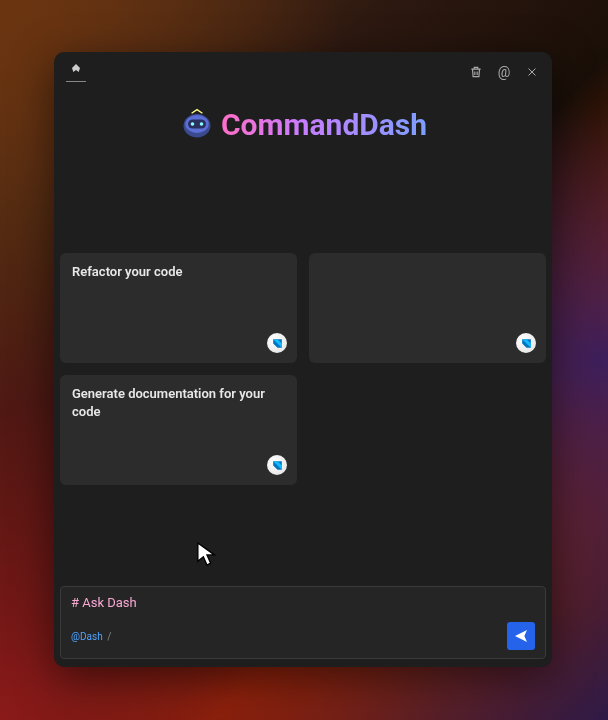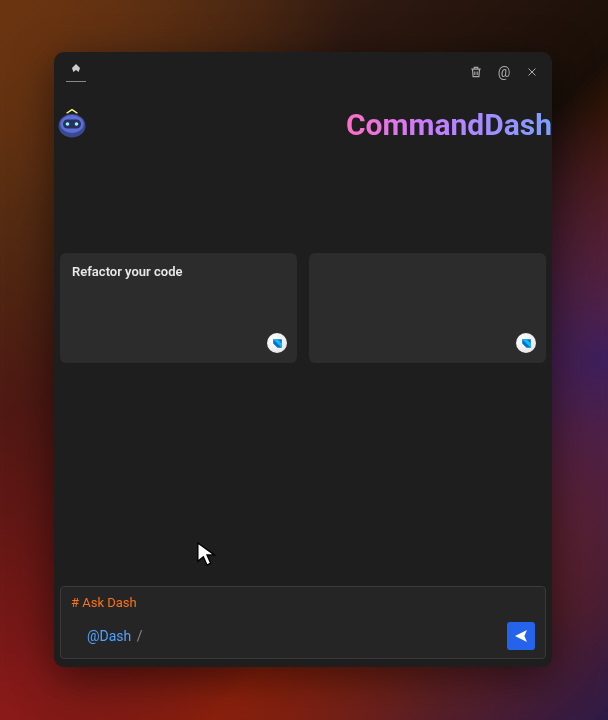--- a/index.html
+++ b/index.html
@@ -58,21 +58,21 @@
       color: #aaa;
       cursor: pointer;
       display: flex;
       align-items: center;
       justify-content: center;
       font-size: 14px;
     }
     .brand {
       display: flex;
       align-items: center;
-      justify-content: space-between;
+      justify-content: center;
       gap: 6px;
       margin-top: 18px;
     }
     .brand-logo {
       width: 36px;
       height: 36px;
     }
     .brand-text {
       font-size: 30px;
       font-weight: 700;
@@ -119,33 +119,32 @@
       position: absolute;
       bottom: 8px;
       left: 6px;
       right: 6px;
       background: #252525;
       border: 1px solid #3a3a3a;
       border-radius: 4px;
       padding: 8px 10px 8px 10px;
     }
     .input-placeholder {
-      color: #f97316;
+      color: #f9a8d4;
       font-size: 13px;
       margin-bottom: 12px;
     }
     .input-row {
       display: flex;
       align-items: center;
       justify-content: space-between;
     }
     .mention {
       color: #4fa3ff;
-      font-size: 14px;
-      margin-left: 16px;
+      font-size: 10px;
     }
     .mention .slash {
       color: #888;
       margin-left: 2px;
     }
     .send-btn {
       width: 28px;
       height: 28px;
       background: #2563eb;
       border-radius: 3px;
@@ -215,20 +214,29 @@
       </div>
     </div>
     <div class="card">
       <div class="card-icon">
         <svg viewBox="0 0 24 24">
             <path fill="#0175C2" d="M4 4 L20 4 L20 20 L12 20 L4 12 Z"></path>
             <path fill="#13B9FD" d="M4 4 L12 4 L20 12 L20 20 L4 4 Z"></path>
           </svg>
       </div>
     </div>
+    <div class="card">
+      <span>Generate documentation for your code</span>
+      <div class="card-icon">
+        <svg viewBox="0 0 24 24">
+            <path fill="#0175C2" d="M4 4 L20 4 L20 20 L12 20 L4 12 Z"></path>
+            <path fill="#13B9FD" d="M4 4 L12 4 L20 12 L20 20 L4 4 Z"></path>
+          </svg>
+      </div>
+    </div>
   </div>
 
   <div class="input-area">
     <div class="input-placeholder"># Ask Dash</div>
     <div class="input-row">
       <span class="mention">
         <span>@Dash</span>
         <span class="slash">/</span>
       </span>
       <div class="send-btn">

